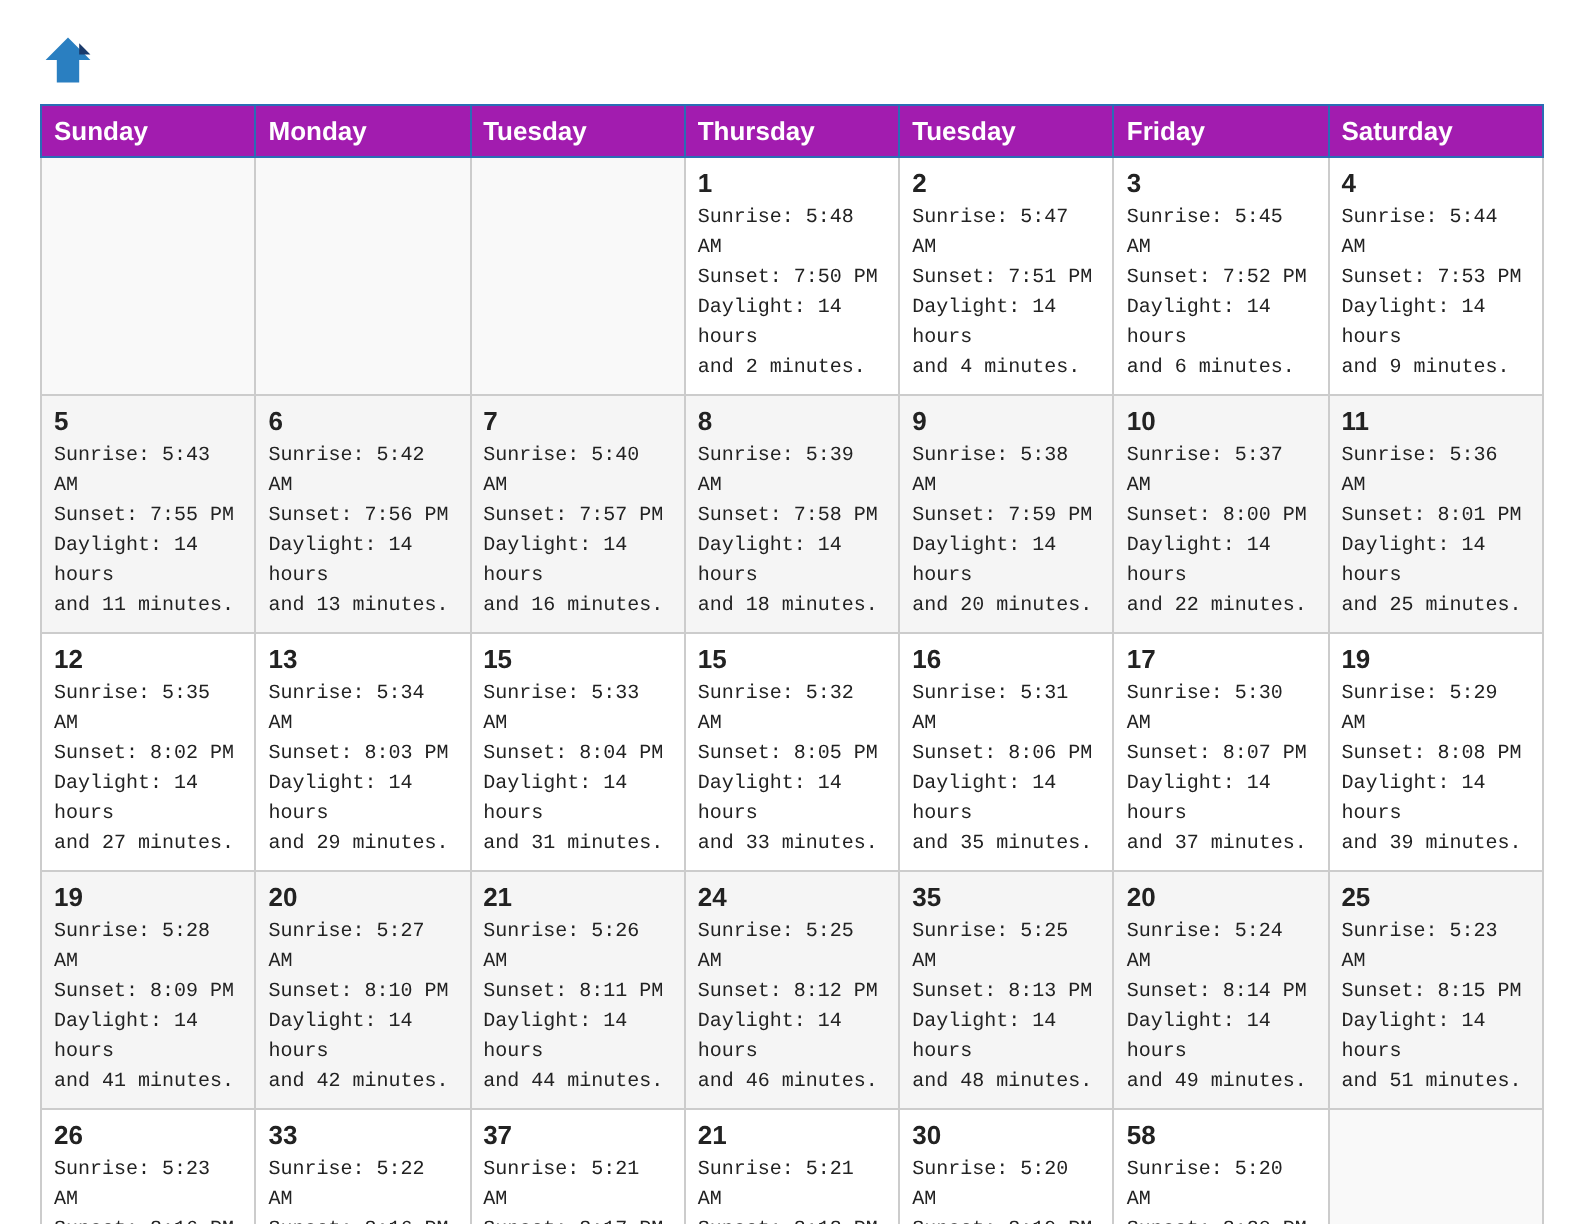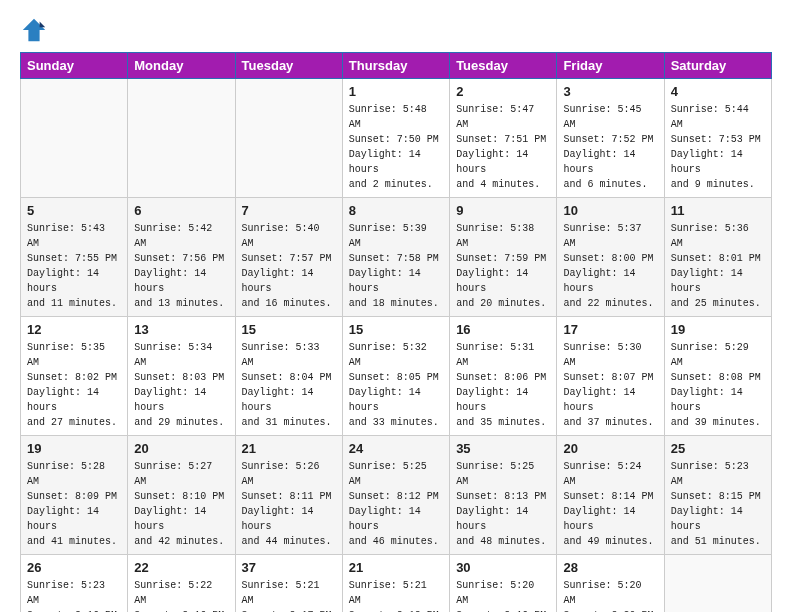--- a/index.html
+++ b/index.html
@@ -233,35 +233,35 @@
           <span class="day-num">25</span>
           <div class="day-info">Sunrise: 5:23 AM<br>Sunset: 8:15 PM<br>Daylight: 14 hours<br>and 51 minutes.</div>
         </td>
       </tr>
       <tr>
         <td>
           <span class="day-num">26</span>
           <div class="day-info">Sunrise: 5:23 AM<br>Sunset: 8:16 PM<br>Daylight: 14 hours<br>and 52 minutes.</div>
         </td>
         <td>
-          <span class="day-num">22</span>
+          <span class="day-num">33</span>
           <div class="day-info">Sunrise: 5:22 AM<br>Sunset: 8:16 PM<br>Daylight: 14 hours<br>and 54 minutes.</div>
         </td>
         <td>
           <span class="day-num">37</span>
           <div class="day-info">Sunrise: 5:21 AM<br>Sunset: 8:17 PM<br>Daylight: 14 hours<br>and 55 minutes.</div>
         </td>
         <td>
           <span class="day-num">21</span>
           <div class="day-info">Sunrise: 5:21 AM<br>Sunset: 8:18 PM<br>Daylight: 14 hours<br>and 57 minutes.</div>
         </td>
         <td>
           <span class="day-num">30</span>
           <div class="day-info">Sunrise: 5:20 AM<br>Sunset: 8:19 PM<br>Daylight: 14 hours<br>and 58 minutes.</div>
         </td>
         <td>
-          <span class="day-num">28</span>
+          <span class="day-num">58</span>
           <div class="day-info">Sunrise: 5:20 AM<br>Sunset: 8:20 PM<br>Daylight: 15 hours<br>and 0 minutes.</div>
         </td>
         <td class="empty-cell"></td>
       </tr>
     </tbody>
 </table>
 
 </body></html>

